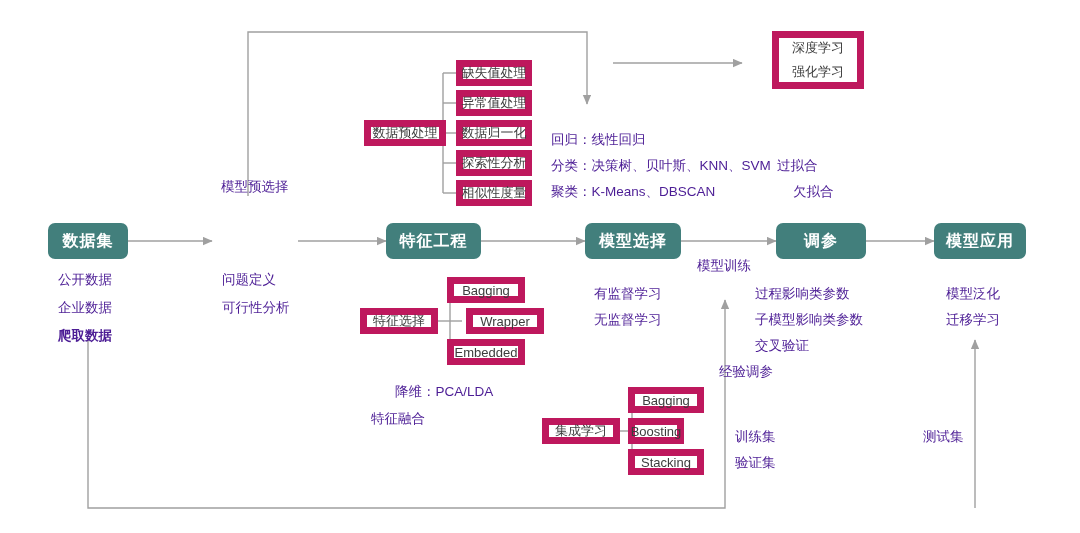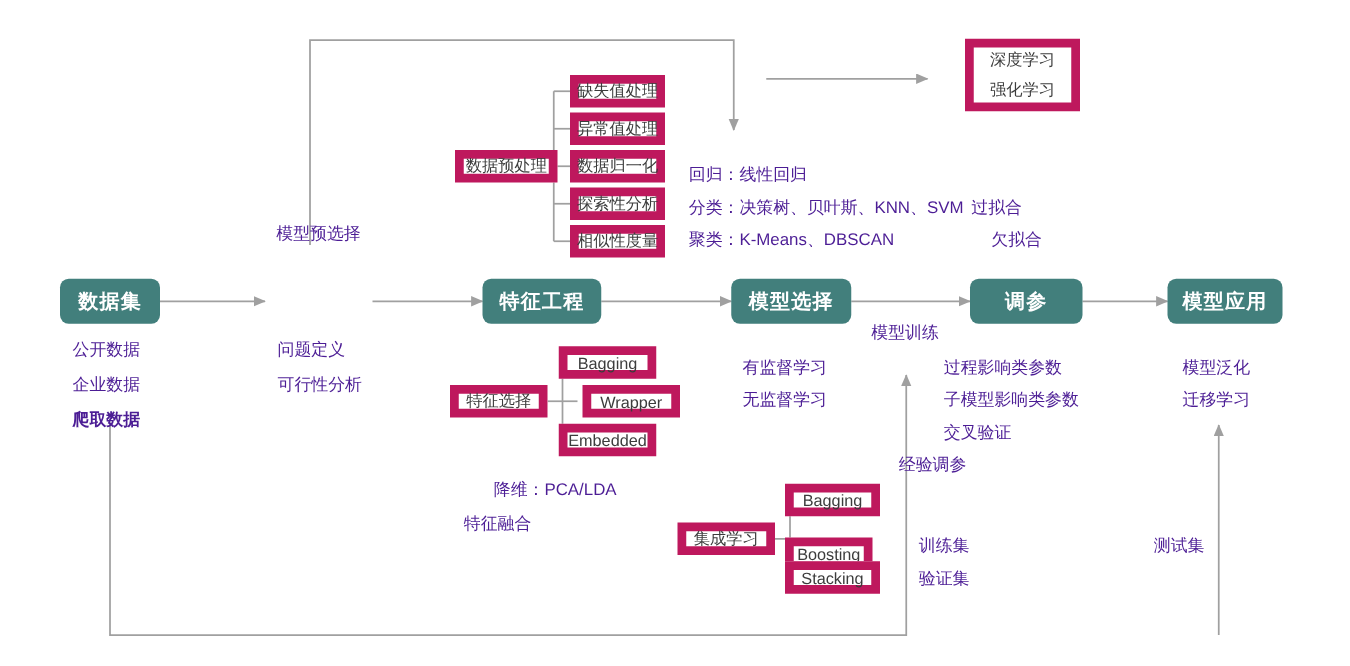--- a/index.html
+++ b/index.html
@@ -136,21 +136,21 @@
   <div class="obox" style="left:360px;top:308px;width:78px;">特征选择</div>
   <div class="obox" style="left:447px;top:277px;width:78px;">Bagging</div>
   <div class="obox" style="left:466px;top:308px;width:78px;">Wrapper</div>
   <div class="obox" style="left:447px;top:339px;width:78px;">Embedded</div>
 
   <div class="txt" style="left:371px;top:385px;margin-left:24px;">降维：PCA/LDA</div>
   <div class="txt" style="left:371px;top:412px;">特征融合</div>
 
   <div class="obox" style="left:542px;top:418px;width:78px;">集成学习</div>
   <div class="obox" style="left:628px;top:387px;width:76px;">Bagging</div>
-  <div class="obox" style="left:628px;top:418px;width:70px;margin-top:12px;">Boosting</div>
+  <div class="obox" style="left:628px;top:418px;width:56px;">Boosting</div>
   <div class="obox" style="left:628px;top:449px;width:76px;">Stacking</div>
 
   <div class="txt" style="left:594px;top:287px;">有监督学习</div>
   <div class="txt" style="left:594px;top:313px;">无监督学习</div>
 
   <div class="txt" style="left:755px;top:287px;">过程影响类参数</div>
   <div class="txt" style="left:755px;top:313px;">子模型影响类参数</div>
   <div class="txt" style="left:755px;top:339px;">交叉验证</div>
   <div class="txt" style="left:719px;top:365px;">经验调参</div>
 

